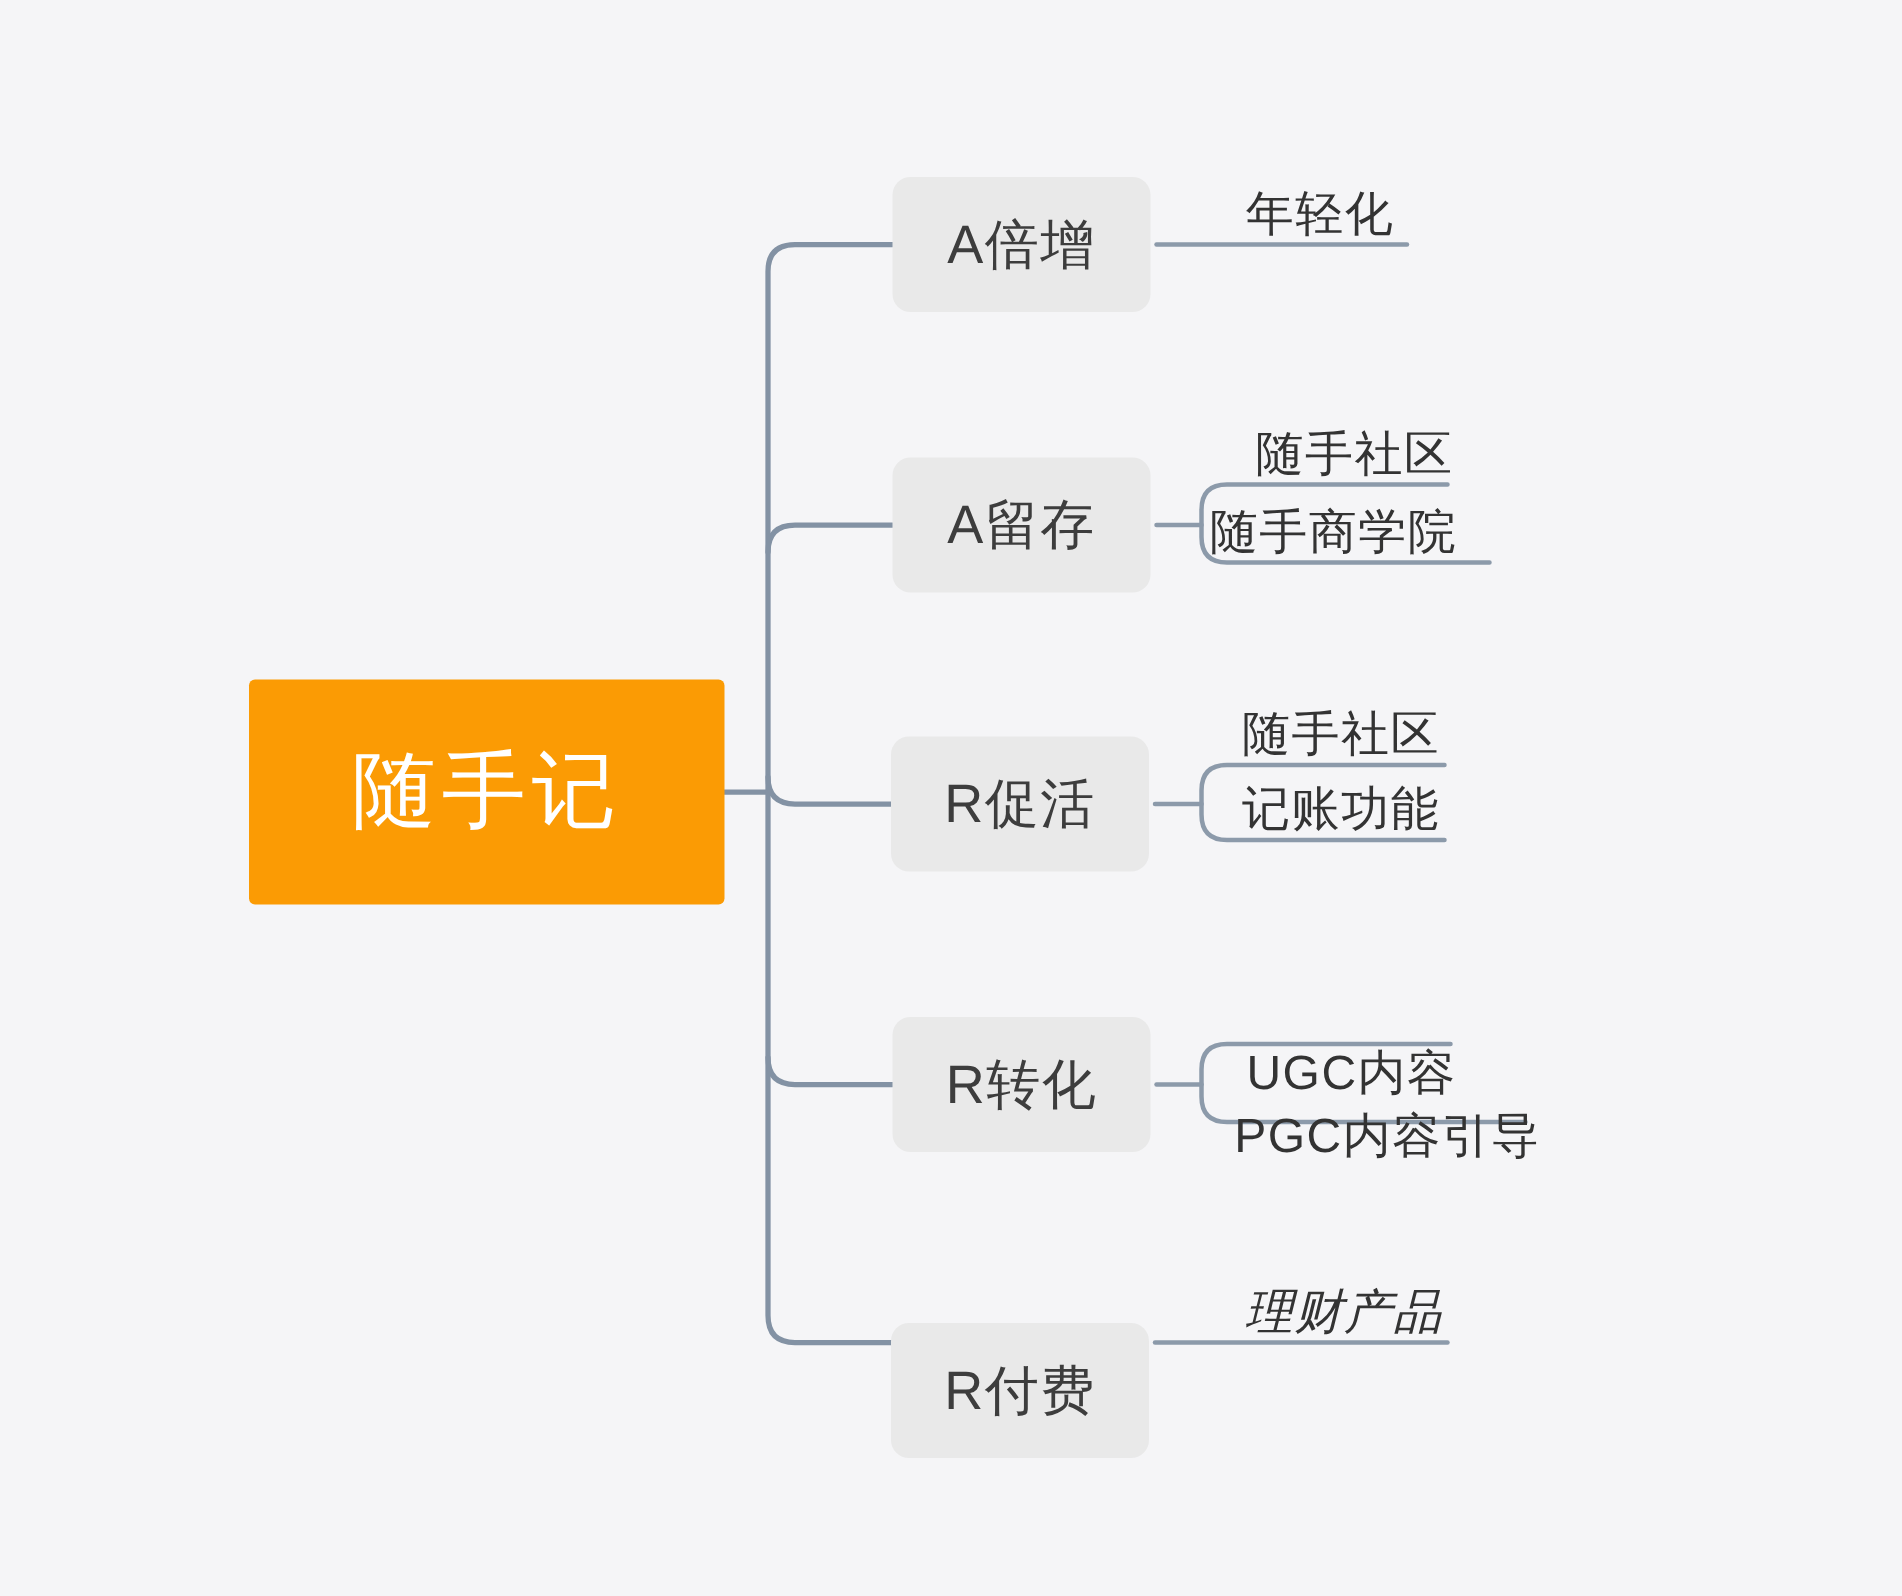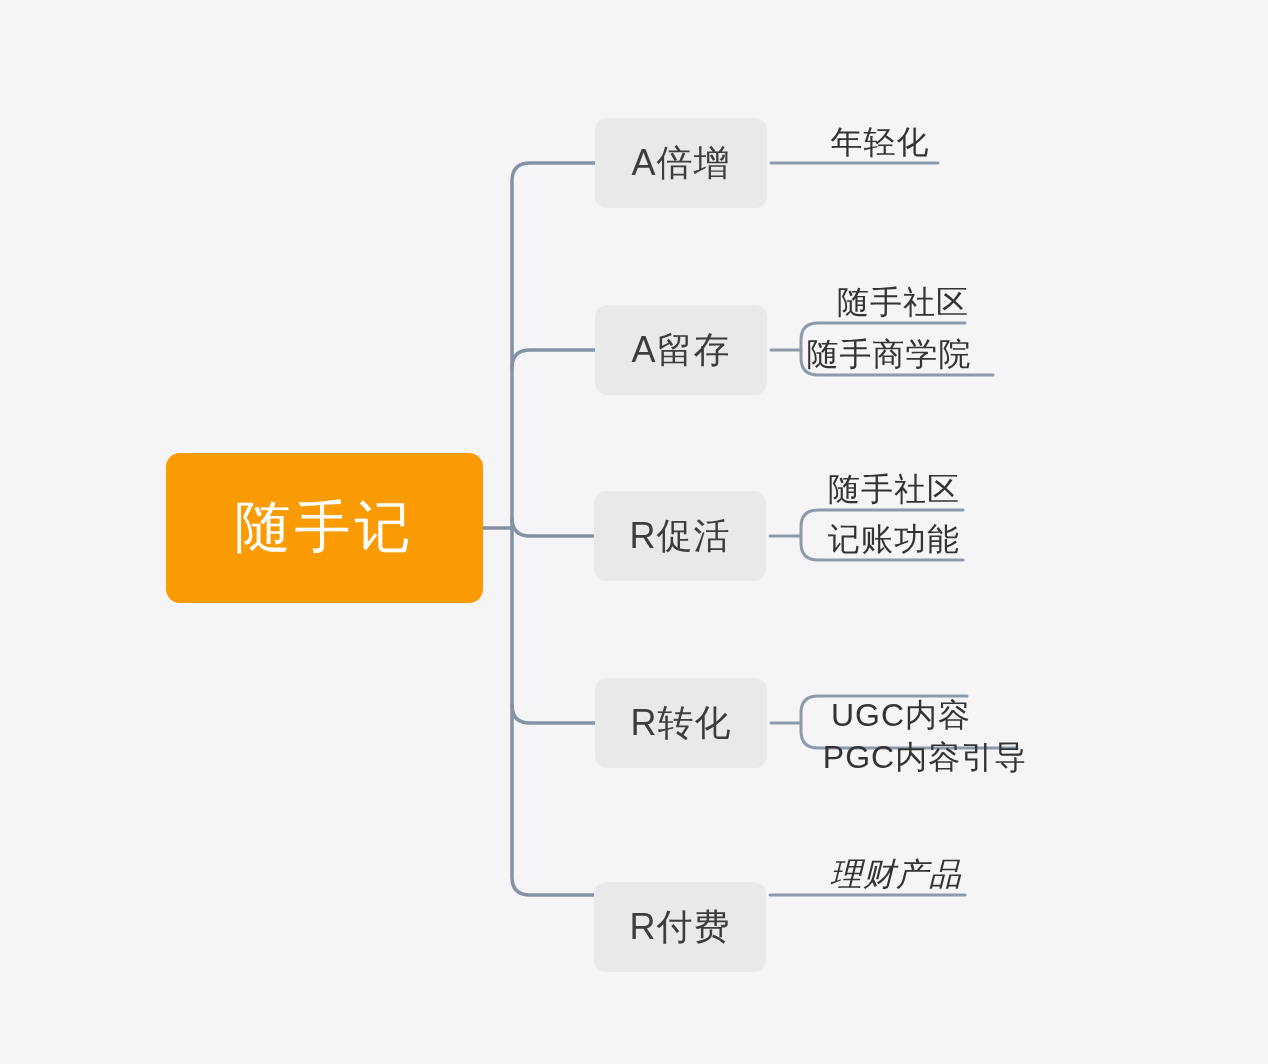--- a/index.html
+++ b/index.html
@@ -17,21 +17,21 @@
   .wire-main{stroke:#8392A4;stroke-width:3.5;fill:none;stroke-linecap:round;}
   .wire-sub{stroke:#8C9AAA;stroke-width:3;fill:none;stroke-linecap:round;}
   .node{
     position:absolute;
     display:flex;align-items:center;justify-content:center;
     box-sizing:border-box;
     cursor:pointer;
   }
   .root-node{
     left:166px;top:453px;width:317px;height:150px;
-    background:#FB9B04;border-radius:14px;
+    background:#FB9B04;border-radius:4px;
     color:#FFFFFF;font-size:56px;letter-spacing:4px;
     font-weight:400;
   }
   .topic-node{
     width:172px;height:90px;
     background:#E9E9E9;border-radius:12px;
     color:#3D3D3D;font-size:36px;letter-spacing:1px;
   }
   .topic-b0{left:595px;top:118px;}
   .topic-b1{left:595px;top:305px;}

